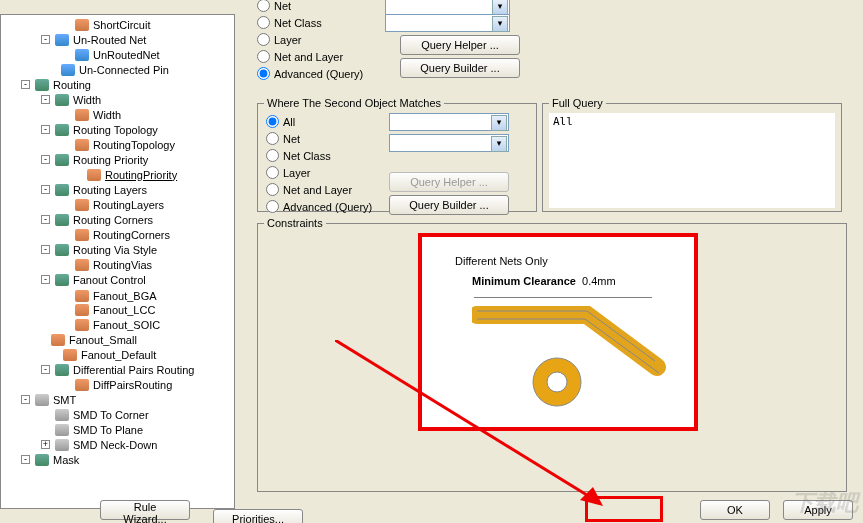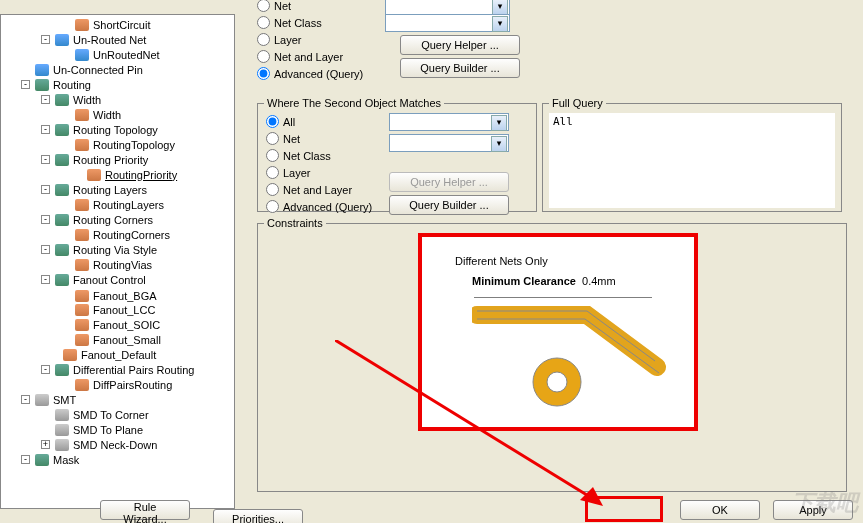--- a/index.html
+++ b/index.html
@@ -47,21 +47,21 @@
 .redbox .label { position: absolute; left: 50px; top: 38px; }
 .redbox .label b { font-weight: bold; }
 .shape-trace { position: absolute; left: 50px; top: 60px; }
 .shape-trace svg { display: block; }
 
 .ok-redbox { position: absolute; left: 585px; top: 496px; width: 78px; height: 26px; border: 3px solid #e00; }
 
 .bottom-btns { position: absolute; left: 100px; top: 500px; }
 .bottom-btns .btn { width: 90px; margin-right: 20px; }
 .right-btns { position: absolute; right: 10px; top: 500px; }
-.right-btns .btn { width: 80px; margin-left: 10px; }
+.right-btns .btn { width: 70px; margin-left: 10px; }
 
 .arrow { position: absolute; left: 335px; top: 340px; pointer-events: none; }
 
 .watermark { position: absolute; right: 5px; bottom: 5px; font-size: 22px; color: rgba(120,120,120,.25); font-weight: bold; font-style: italic; pointer-events: none; }
 </style>
 </head>
 <body>
 
 <div class="tree-panel" id="tree">
     <div class="tree-item" style="padding-left: 60px;">
@@ -72,21 +72,21 @@
     <div class="tree-item" style="padding-left: 40px;">
       <span class="exp">-</span>
       <span class="ico ico-blue"></span>
       <span class="lbl">Un-Routed Net</span>
     </div>
     <div class="tree-item" style="padding-left: 60px;">
       <span class="noexp"></span>
       <span class="ico ico-blue"></span>
       <span class="lbl">UnRoutedNet</span>
     </div>
-    <div class="tree-item" style="padding-left: 20px;">
+    <div class="tree-item" style="padding-left: 46px;">
       <span class="noexp"></span>
       <span class="ico ico-blue"></span>
       <span class="lbl">Un-Connected Pin</span>
     </div>
     <div class="tree-item" style="padding-left: 20px;">
       <span class="exp">-</span>
       <span class="ico ico-node"></span>
       <span class="lbl">Routing</span>
     </div>
     <div class="tree-item" style="padding-left: 40px;">
@@ -162,21 +162,21 @@
     <div class="tree-item" style="padding-left: 60px;">
       <span class="noexp"></span>
       <span class="ico ico-leaf"></span>
       <span class="lbl">Fanout_LCC</span>
     </div>
     <div class="tree-item" style="padding-left: 60px;">
       <span class="noexp"></span>
       <span class="ico ico-leaf"></span>
       <span class="lbl">Fanout_SOIC</span>
     </div>
-    <div class="tree-item" style="padding-left: 60px;">
+    <div class="tree-item" style="padding-left: 36px;">
       <span class="noexp"></span>
       <span class="ico ico-leaf"></span>
       <span class="lbl">Fanout_Small</span>
     </div>
     <div class="tree-item" style="padding-left: 48px;">
       <span class="noexp"></span>
       <span class="ico ico-leaf"></span>
       <span class="lbl">Fanout_Default</span>
     </div>
     <div class="tree-item" style="padding-left: 40px;">

